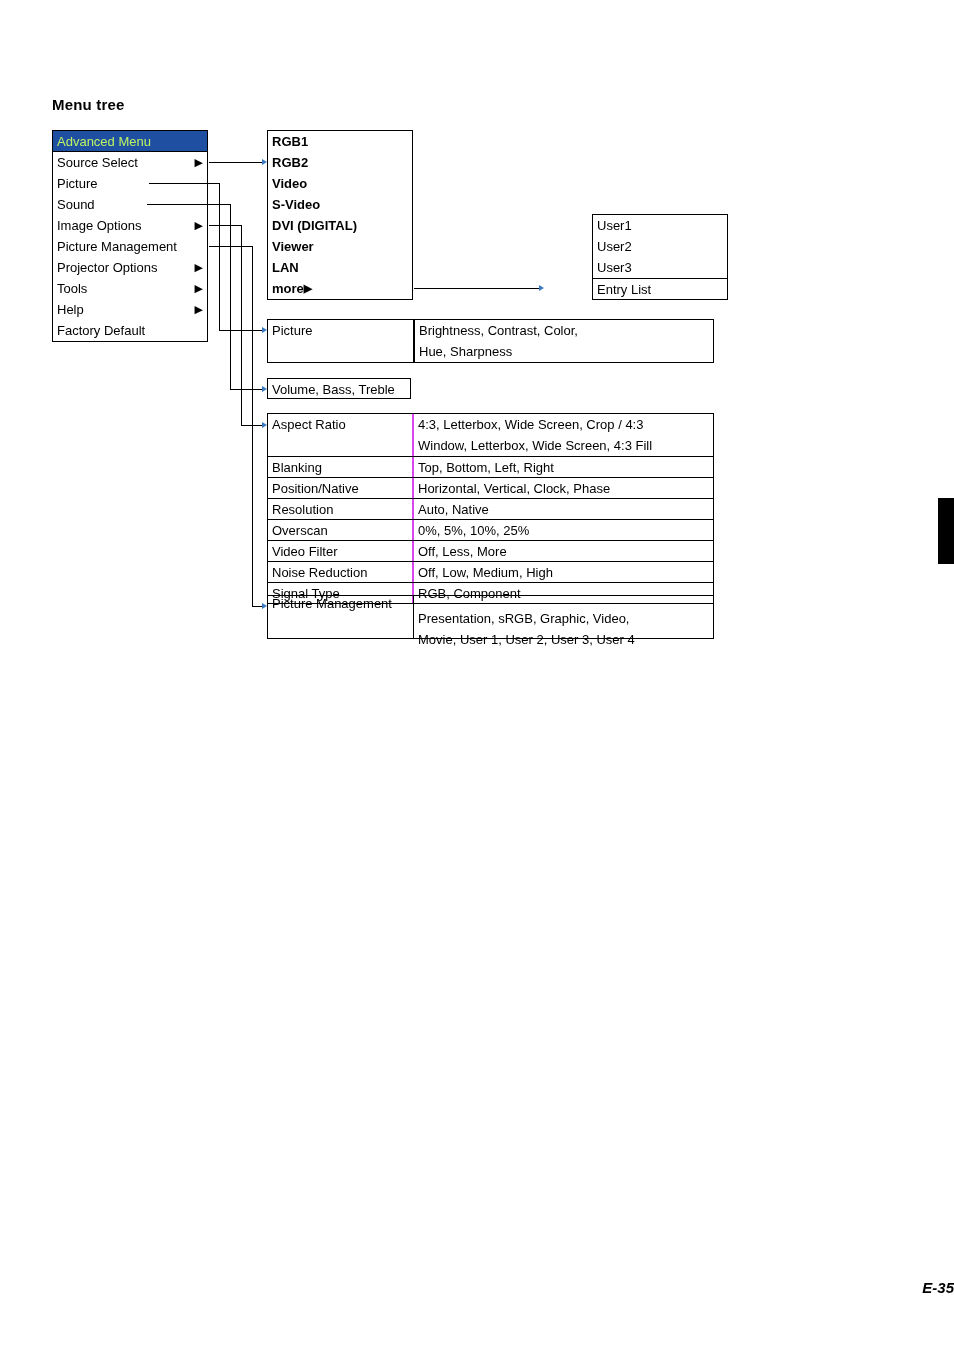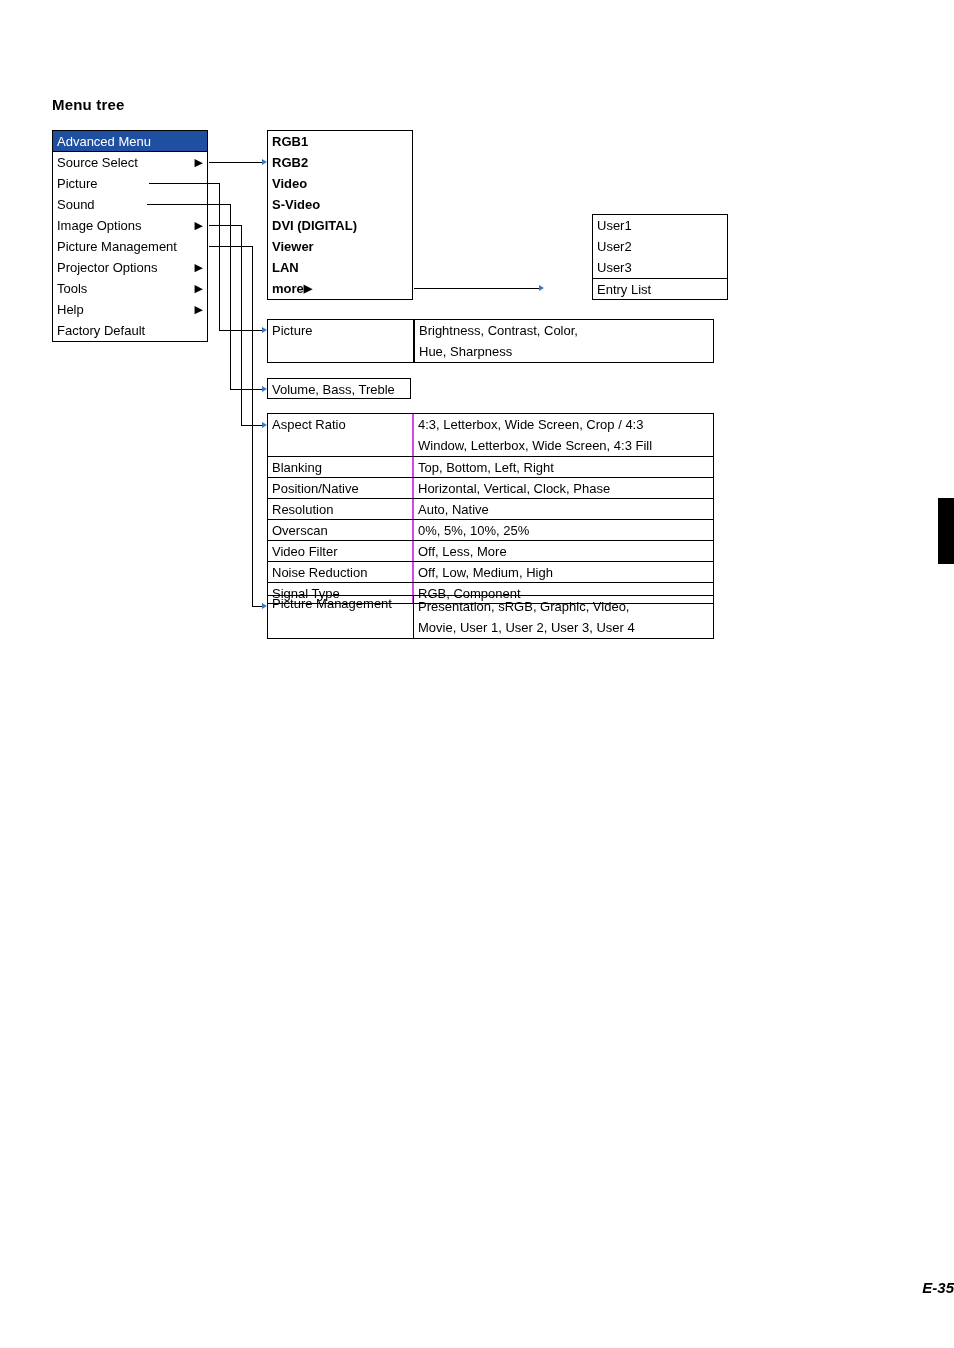--- a/index.html
+++ b/index.html
@@ -50,21 +50,21 @@
     font-size: 13px;
   }
 
   
   .menu-box {
     position: absolute;
     border: 1px solid #000;
     background: #fff;
   }
   .row { height: 21px; line-height: 21px; padding: 0 4px; white-space: nowrap; }
-  .row-title { background: #1e4fa0; color: #ffffff; border-bottom: 1px solid #000; }
+  .row-title { background: #1e4fa0; color: #bef264; border-bottom: 1px solid #000; }
 
   .adv { left: 0; top: 0; width: 156px; }
   .tri { font-size: 11px; color: #000; }
   .advrow { display:flex; justify-content: space-between; }
 
   
   .src { left: 215px; top: 0; width: 146px; }
   .srcrow { display:flex; justify-content: flex-start; font-weight: bold; }
 
   
@@ -84,21 +84,21 @@
   .iotbl .tr.double { height: 42px; }
   .iotbl .tr + .tr { border-top: 1px solid #000; }
   .iotbl .c1 { width: 146px; padding: 0 4px; border-right:2px solid #d946ef; }
   .iotbl .c2 { flex:1; padding: 0 4px; line-height: 21px; }
   .iotbl .c1 span, .iotbl .c2 span { line-height: 21px; display:inline-block; }
 
   
   .pmbox { position:absolute; left: 215px; top: 465px; border:1px solid #000; width: 447px; }
   .pmbox .tr { height: 42px; display:flex; }
   .pmbox .c1 { width: 146px; padding: 0 4px; border-right:1px solid #000; }
-  .pmbox .c2 { flex:1; padding: 0 4px; line-height: 21px; }
+  .pmbox .c2 { flex:1; padding: 0 4px; line-height: 21px; margin-top: 12px; }
 
   
   .line { position:absolute; background:#000; }
   .arrow-r {
     position: absolute;
     width: 0; height: 0;
     border-top: 3px solid transparent;
     border-bottom: 3px solid transparent;
     border-left: 5px solid #3a7ac0;
   }

